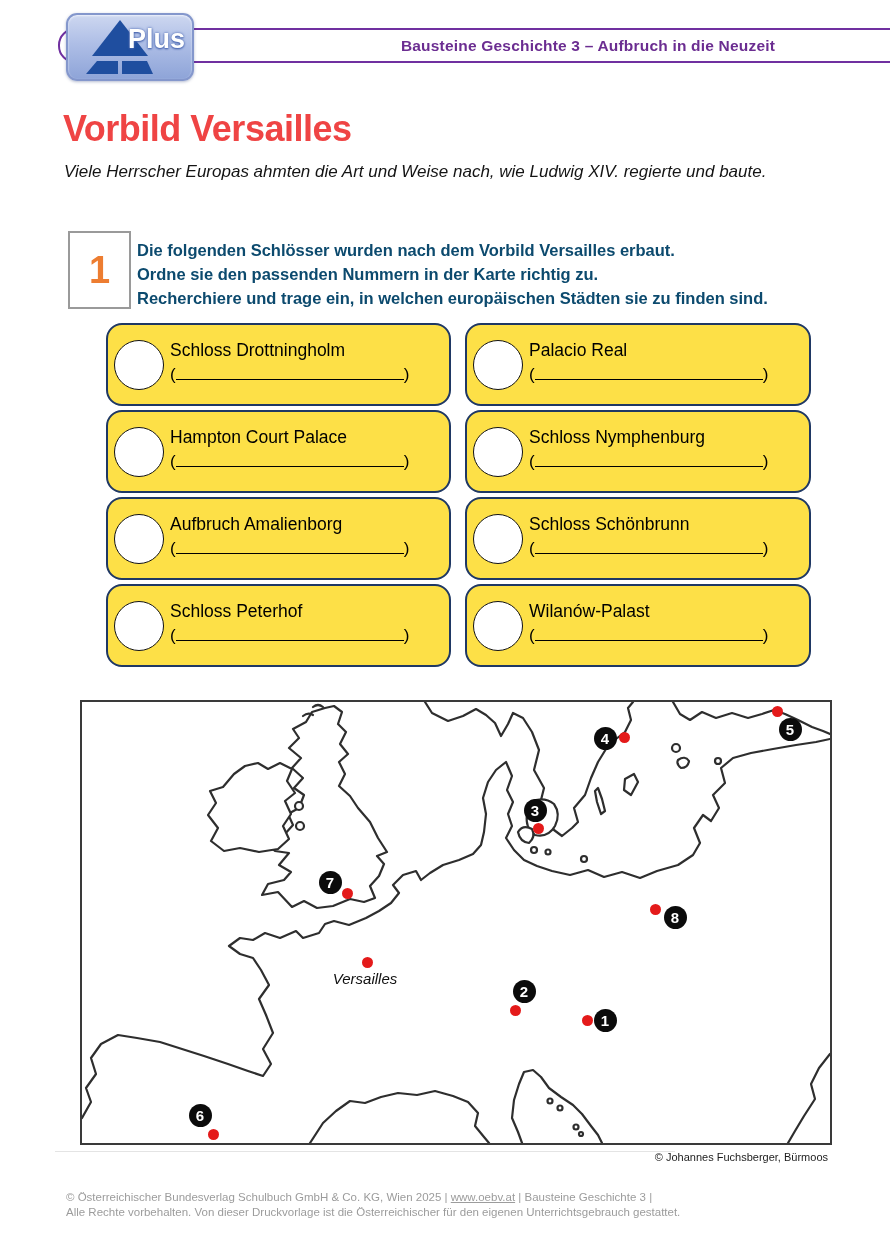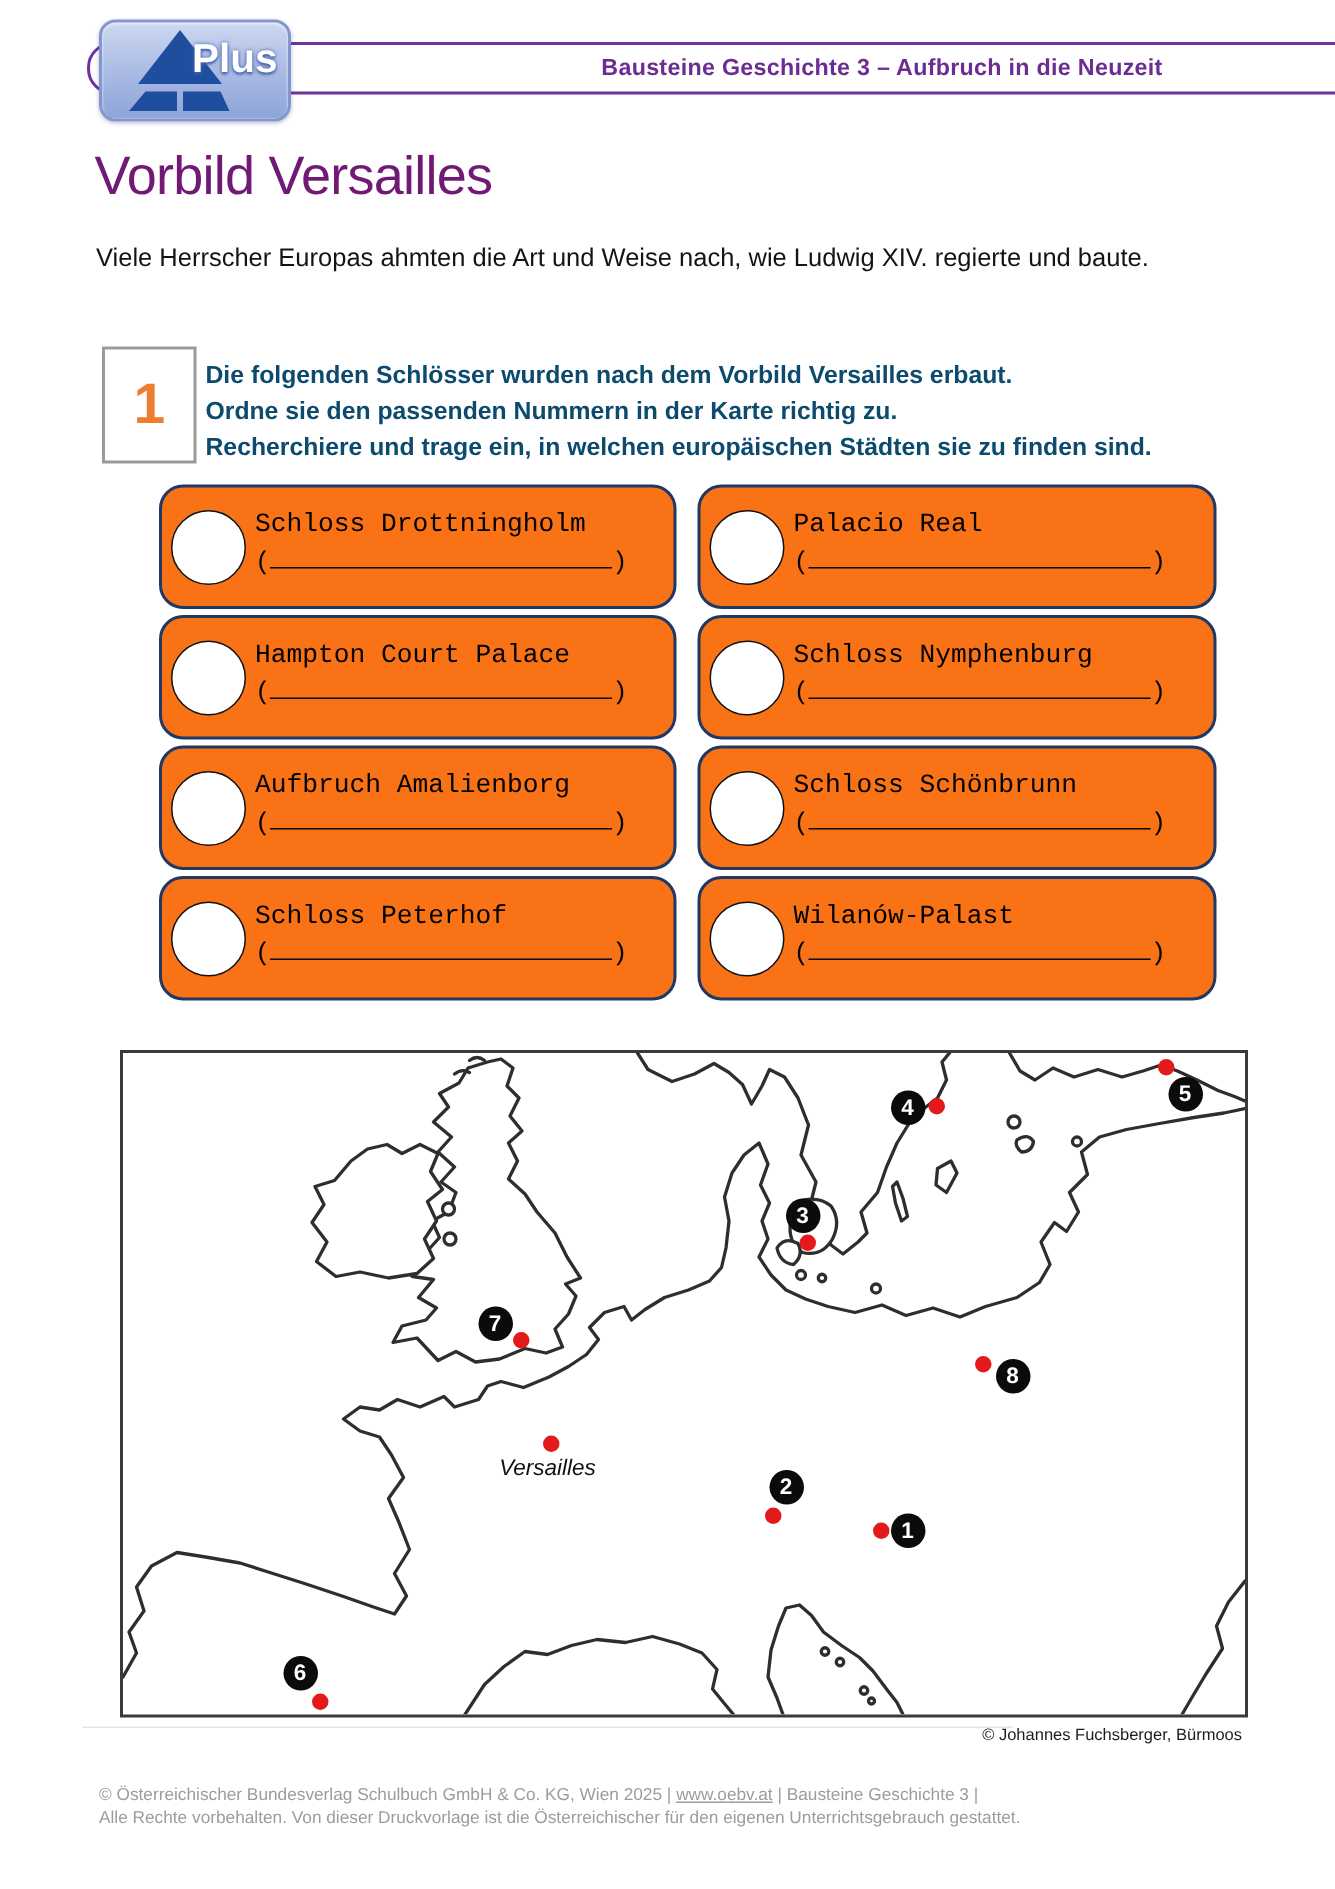--- a/index.html
+++ b/index.html
@@ -11,30 +11,30 @@
         border-radius:17px;display:flex;align-items:center;justify-content:center;padding-left:120px;box-sizing:content-box;}
   .band-title{font-size:15.5px;font-weight:700;color:var(--purple-text,#6b2d91);letter-spacing:.2px;}
   .logo{left:66px;top:13px;width:124px;height:64px;border-radius:11px;
         background:linear-gradient(180deg,#cdd7f0 0%,#aebee6 45%,#8ea4d8 100%);
         border:2px solid #8497cc;box-shadow:0 1px 3px rgba(40,60,120,.35), inset 0 1px 2px #eef2fb;}
   .logo svg{position:absolute;left:0;top:0;}
   .logo-text{position:absolute;right:7px;top:9px;font-size:27px;font-weight:700;color:#fff;
              text-shadow:0 0 3px #4f6cb4,0 1px 2px #3c5aa8;}
 
   
-  .page-title{left:63px;top:96px;font-size:36px;font-weight:400;color:#701a75;letter-spacing:-.5px;}
-  .intro{left:64px;top:162px;font-size:17px;color:#141414;}
+  .page-title{left:63px;top:108px;font-size:36px;font-weight:700;color:#ef4444;letter-spacing:-.5px;}
+  .intro{left:64px;top:162px;font-size:17px;color:#141414;font-style:italic;}
 
   
   .task-num{left:68px;top:231px;width:59px;height:74px;border:2px solid #9a9a9a;background:#fff;
             display:flex;align-items:center;justify-content:center;font-size:38px;font-weight:700;color:var(--orange,#ed7d31);}
   .task-text{left:137px;top:238px;width:700px;font-size:16.5px;font-weight:700;line-height:24px;color:#0c4a6e;}
 
   
-  .cbox{position:absolute;width:341px;height:79px;border:2px solid var(--navy,#1f3864);border-radius:16px;background:#f97316;font-family:Liberation Mono, monospace;}
+  .cbox{position:absolute;width:341px;height:79px;border:2px solid var(--navy,#1f3864);border-radius:16px;background:#fde047;}
   .cbox.c1{width:342px;}
   .cbox .fill-circle{position:absolute;left:6px;top:15px;width:48px;height:48px;border:1.7px solid #121212;border-radius:50%;background:#fff;}
   .cbox .cname{position:absolute;left:62px;top:15px;font-size:17.5px;color:#000;}
   .cbox .paren{position:absolute;left:62px;top:40px;font-size:17px;color:#000;}
   .cbox .blank{display:inline-block;width:228px;height:13px;border-bottom:1.6px solid #000;}
   .r0{top:323px}.r1{top:410px}.r2{top:497px}.r3{top:584px}
   .c0{left:106px}.c1{left:465px}
 
   
   .map{left:80px;top:700px;width:748px;height:441px;border:2px solid #3a3a3a;background:#fff;overflow:hidden;}

